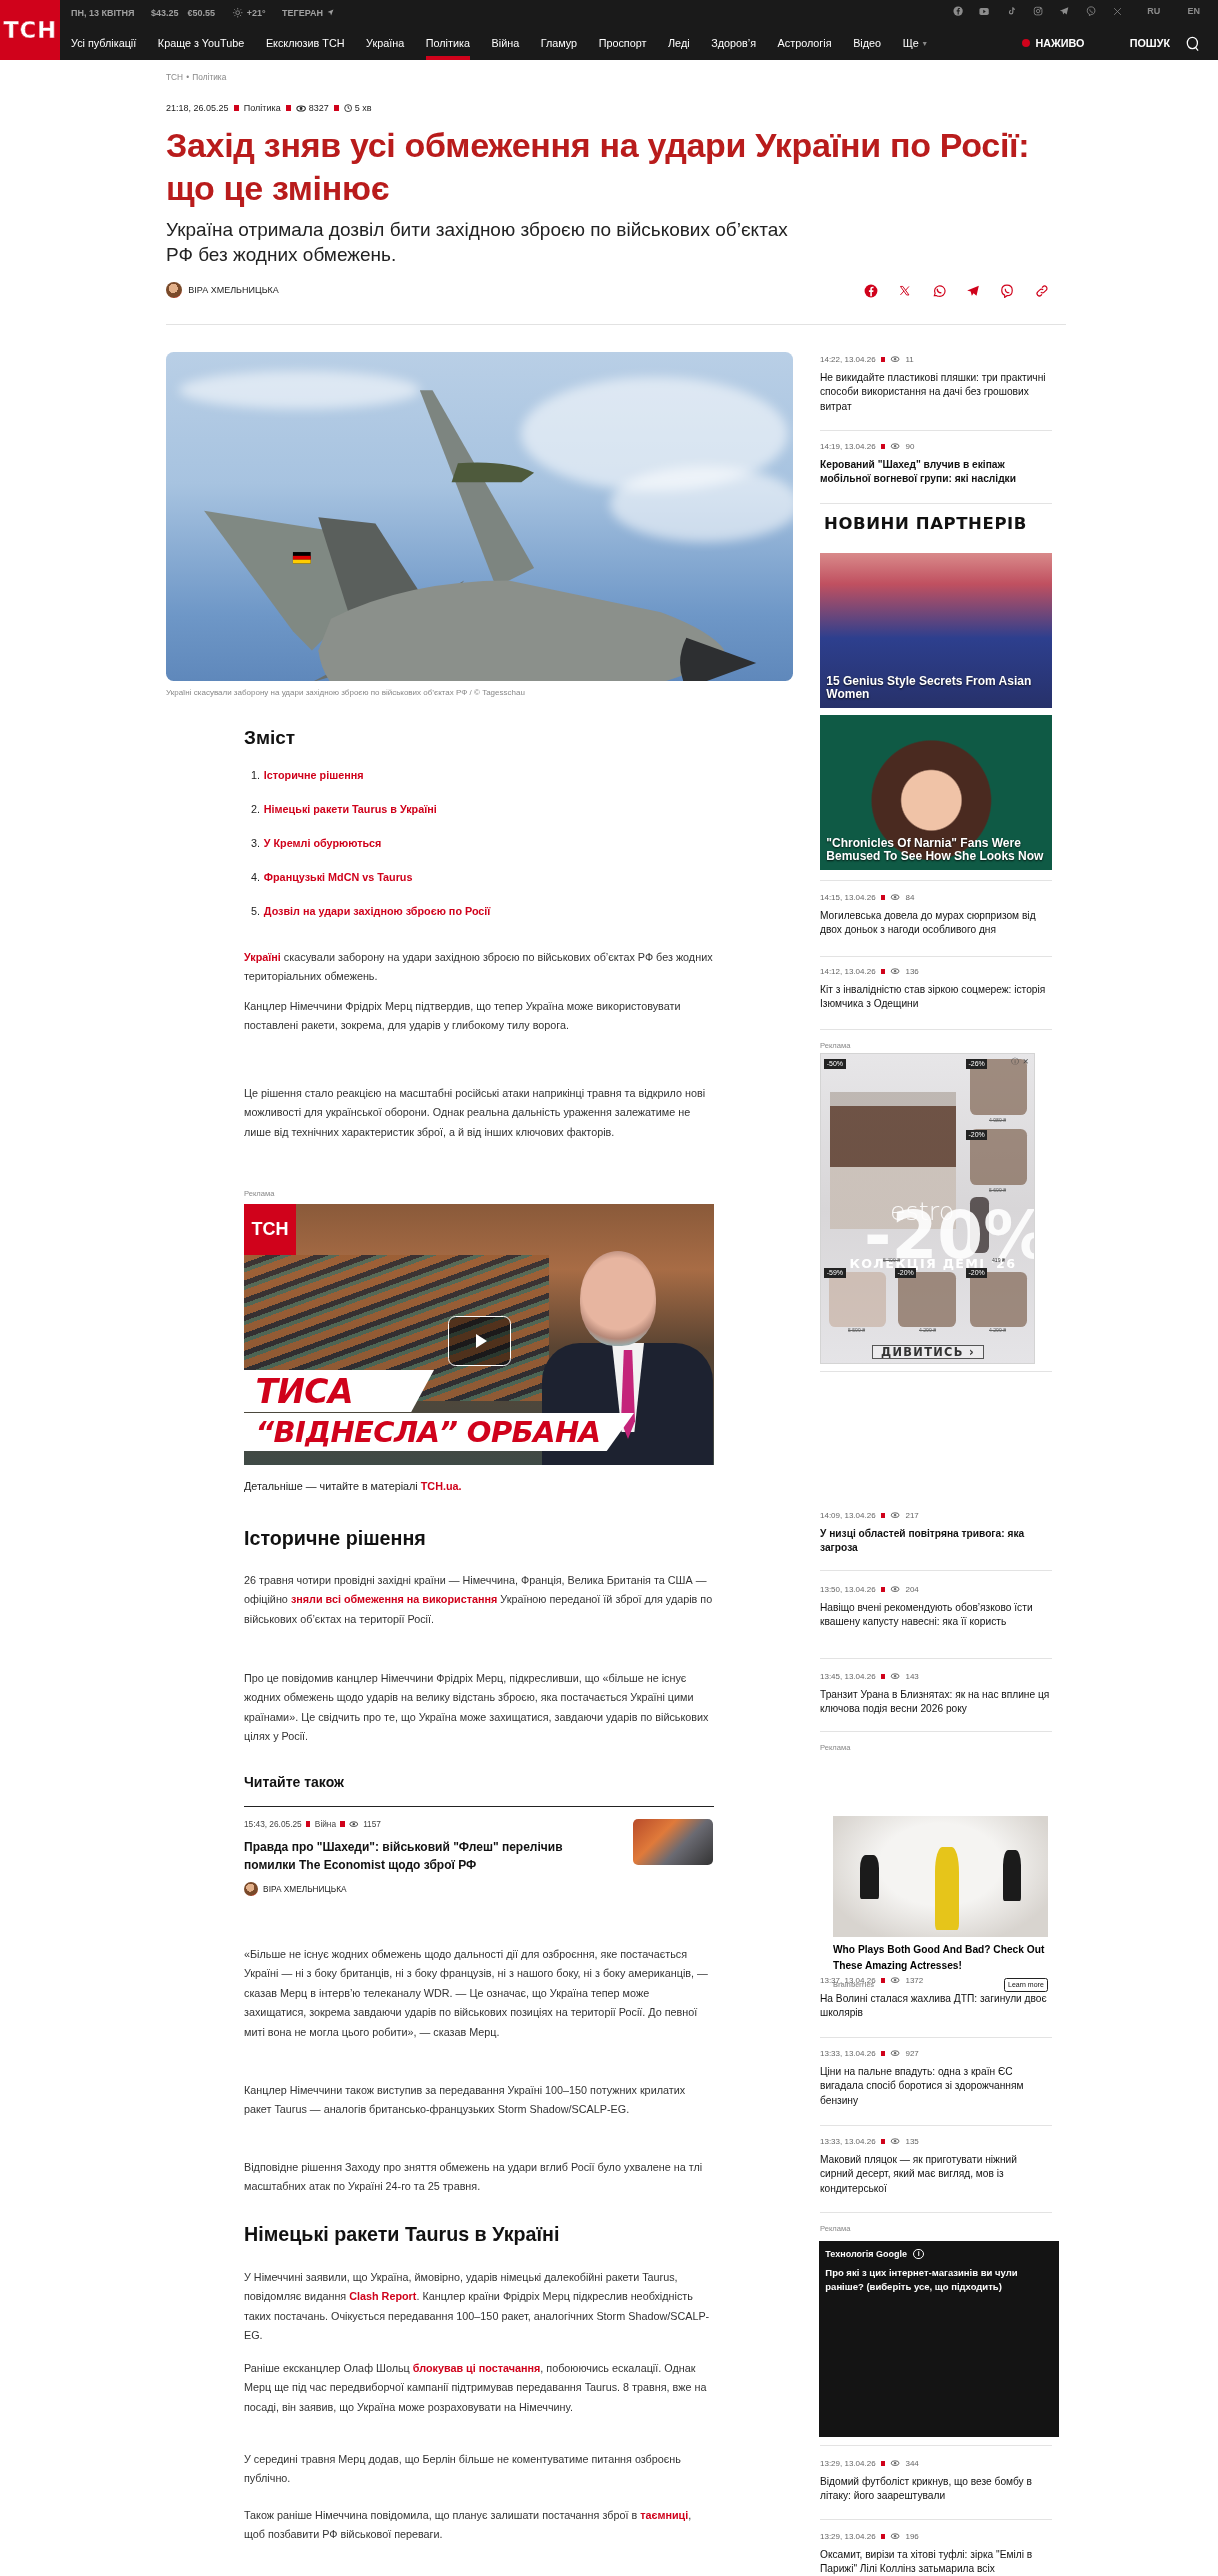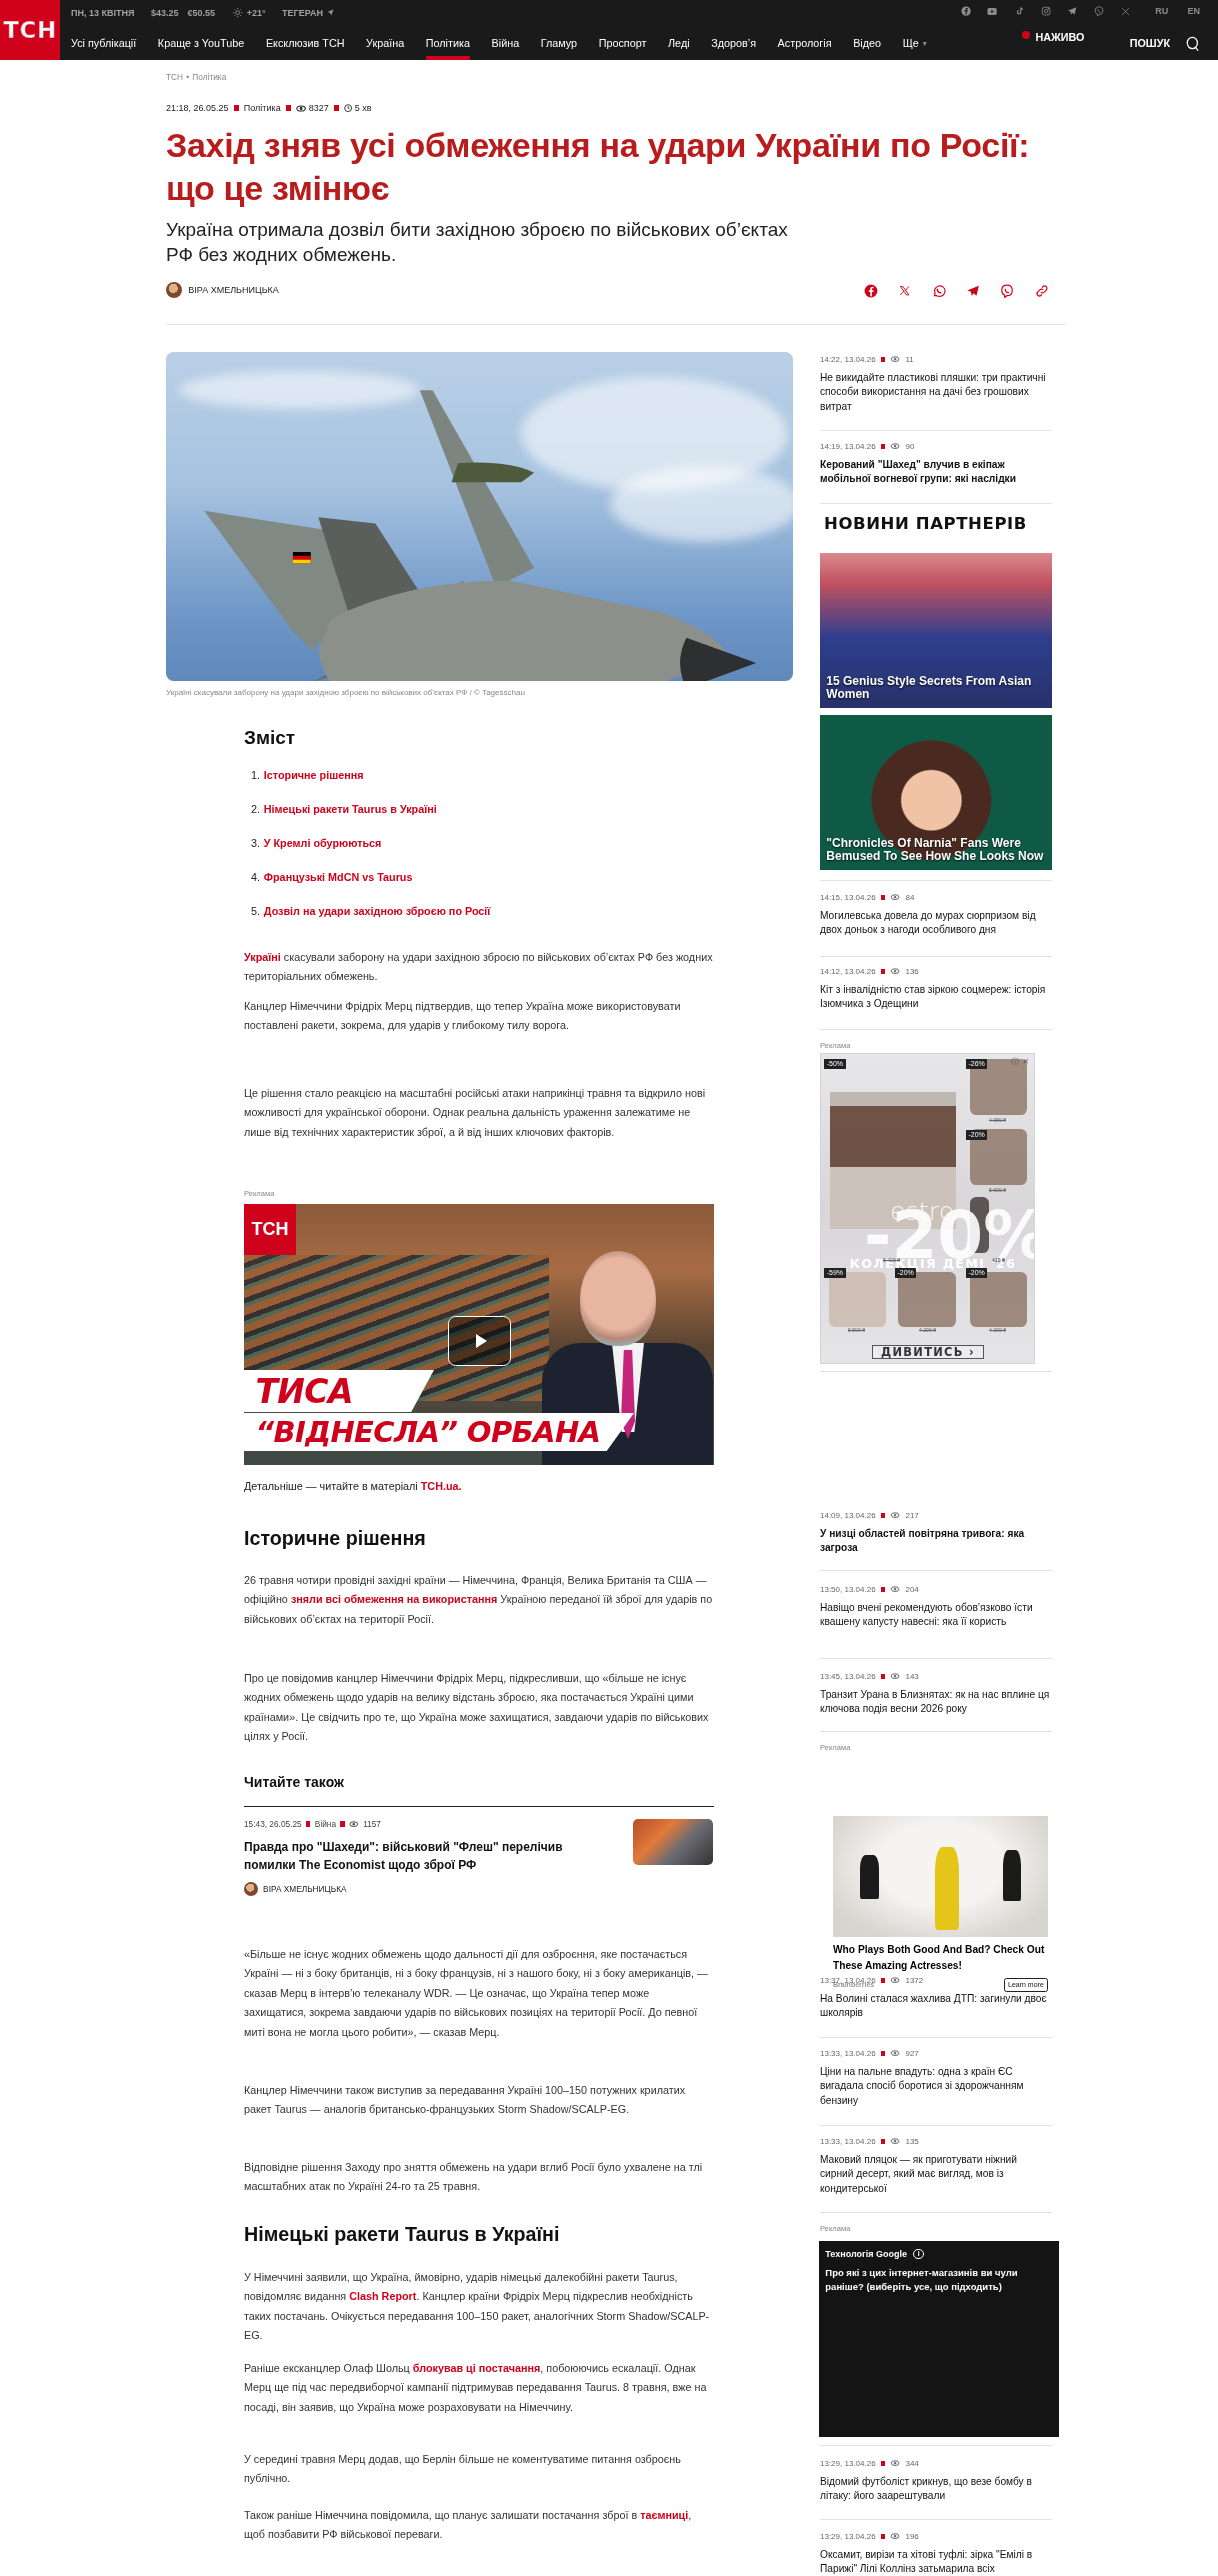--- a/index.html
+++ b/index.html
@@ -13,21 +13,21 @@
   .infobar { position: absolute; left: 71px; top: 5.7px; height: 14px; display: flex; align-items: center; gap: 16.5px; color: #a0a0a0; font-size: 9px; font-weight: 700; }
   .infobar .rates { display: flex; gap: 9px; }
   .infobar .weather { display: flex; align-items: center; gap: 3.8px; }
   .social { position: absolute; right: 19px; top: 5.7px; display: flex; align-items: center; gap: 15.2px; }
   .social .ico { width: 11.4px; height: 11.4px; color: #8c8c8c; display: flex; align-items: center; justify-content: center; font-size: 9px; }
   .social .lang { color: #8c8c8c; font-size: 9px; font-weight: 700; margin-left: 9px; }
   .nav { position: absolute; left: 71px; top: 30.5px; height: 25.4px; display: flex; align-items: center; gap: 21.6px; }
   .nav a { color: #fff; font-size: 10.8px; font-weight: 400; position: relative; height: 25.4px; display: flex; align-items: center; white-space: nowrap; }
   .nav a.active::after { content: ""; position: absolute; left: 0; right: 0; bottom: -4.4px; height: 3.8px; background: #d0021b; }
   .nav .more-caret { color: #888; font-size: 7px; margin-left: 2.5px; }
-  .live { position: absolute; left: 1022px; top: 30.5px; height: 25.4px; display: flex; align-items: flex-start; gap: 5.1px; color: #fff; font-weight: 700; font-size: 10.8px; }
+  .live { position: absolute; left: 1022px; top: 30.5px; height: 25.4px; display: flex; align-items: center; gap: 5.1px; color: #fff; font-weight: 700; font-size: 10.8px; }
   .live .dot { width: 8.3px; height: 8.3px; border-radius: 50%; background: #d0021b; }
   .search { position: absolute; right: 19px; top: 30.5px; height: 25.4px; display: flex; align-items: center; gap: 16px; color: #fff; font-weight: 700; font-size: 10.8px; }
 
   
   .breadcrumb { position: absolute; left: 166px; top: 72px; font-size: 8.3px; color: #888; display: flex; gap: 3.2px; }
   .meta { position: absolute; left: 166px; top: 103px; display: flex; align-items: center; gap: 5.1px; font-size: 9px; color: #222; }
   .sq { width: 5.1px; height: 6.3px; background: #d0021b; display: inline-block; }
   .meta .eye { display: inline-flex; align-items: center; gap: 2.5px; }
   .title { position: absolute; left: 166px; top: 124px; width: 901px; font-size: 34px; line-height: 43px; font-weight: 700; color: #b91c1c; letter-spacing: -0.3px; }
   .lead { position: absolute; left: 166px; top: 217px; width: 635px; font-size: 19px; line-height: 25.4px; color: #222; }
@@ -180,21 +180,21 @@
           <path d="M12 2c5 0 9 3 9 9s-4 9-9 9l-4 3v-4C5 18 3 15 3 11c0-6 4-9 9-9z"></path>
           <path d="M9 8c0 4 3 7 7 7"></path>
         </svg>
       </a>
     <a class="ico">
         <svg width="9" height="9" viewBox="0 0 24 24" stroke="#8c8c8c" stroke-width="2">
           <path d="M3 3l18 18M21 3L3 21"></path>
         </svg>
       </a>
     <a class="lang">RU</a>
-    <a class="lang" style="margin-left:4px">EN</a>
+    <a class="lang" style="margin-left:12px">EN</a>
   </div>
 
   <nav class="nav">
     <a>Усі публікації</a>
     <a>Краще з YouTube</a>
     <a>Ексклюзив ТСН</a>
     <a>Україна</a>
     <a class="active">Політика</a>
     <a>Війна</a>
     <a>Гламур</a>

